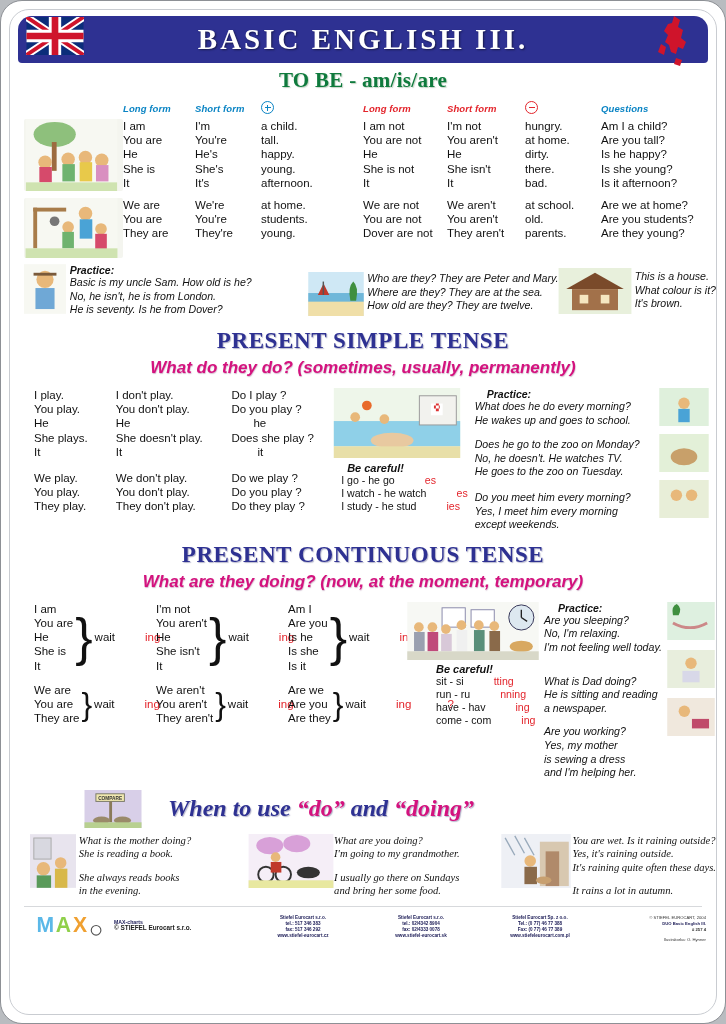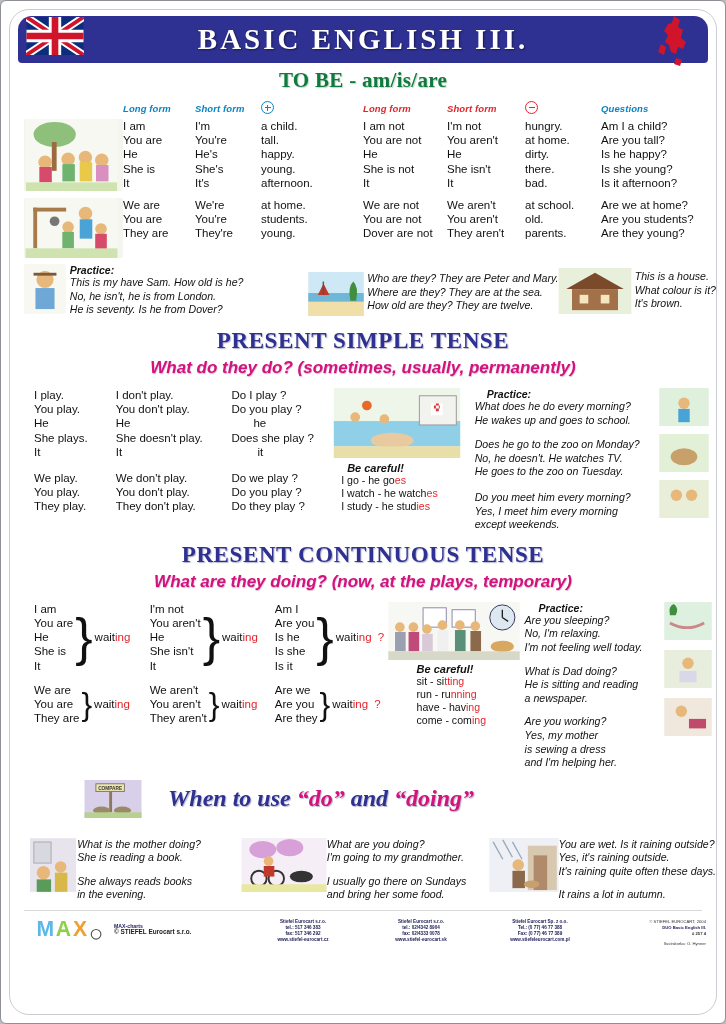--- a/index.html
+++ b/index.html
@@ -5,21 +5,21 @@
   * { box-sizing: border-box; margin: 0; padding: 0; }
   html, body {
     width: 726px; height: 1024px;
     background: #b9bcc0;
     font-family: "Liberation Sans", sans-serif;
   }
   .poster {
     position: relative;
     width: 726px; height: 1024px;
     background: #ffffff;
-    border-radius: 6px;
+    border-radius: 22px;
     overflow: hidden;
     border: 1px solid #8d9095;
   }
   .inner {
     position: absolute;
     left: 8px; top: 8px; right: 8px; bottom: 8px;
     background: #fff;
     border: 1px solid #c9ccd1;
     border-radius: 20px;
     overflow: hidden;
@@ -79,21 +79,21 @@
   }
   .ch-blue { color: #0a84c4; }
   .ch-red  { color: #e3242b; }
   .cell { font-size: 11.5px; color: #111; line-height: 14.2px; white-space: nowrap; }
   .practice-lbl {
     font-size: 10.5px; font-weight: bold; font-style: italic; color: #111;
   }
   .practice { font-size: 10.6px; font-style: italic; color: #111; line-height: 13.6px; white-space: nowrap; }
   .careful-lbl { font-size: 11px; font-weight: bold; font-style: italic; color: #111; }
   .careful { font-size: 10.6px; color: #111; line-height: 13px; white-space: nowrap; }
-  .red { color: #e3242b; }
+  .red { color: #e3242b; padding-left: 30px; }
 
   .badge {
     display: inline-block; width: 13px; height: 13px;
     border-radius: 50%; position: relative; vertical-align: -2px;
   }
   .badge.plus { border: 1.3px solid #0a84c4; }
   .badge.minus { border: 1.3px solid #e3242b; }
   .badge::before, .badge::after {
     content: ""; position: absolute; background: currentColor;
   }
@@ -276,21 +276,21 @@
       <svg viewBox="0 0 44 52" style="width:42px;height:50px">
         <rect width="44" height="52" fill="#f7f8f2"></rect>
         <circle cx="22" cy="16" r="9" fill="#e8b87a"></circle>
         <path d="M10,12 h24 v-3 h-24 z" fill="#7a5a3a"></path>
         <rect x="12" y="25" width="20" height="22" fill="#6fa8d6"></rect>
       </svg>
     </div>
     <div style="width:250px">
       <div class="practice-lbl">Practice:</div>
       <div class="practice">
-        <div>This is my have Sam. How old is he?</div>
+        <div>Basic is my uncle Sam. How old is he?</div>
             <div>No, he isn't, he is from London.</div>
             <div>He is seventy. Is he from Dover?</div>
       </div>
     </div>
     <div style="width:62px;padding-top:8px;">
       <svg viewBox="0 0 58 46" style="width:56px;height:44px">
         <rect width="58" height="46" fill="#cfe8f5"></rect>
         <rect y="30" width="58" height="16" fill="#f0dfa8"></rect>
         <rect y="22" width="58" height="9" fill="#6fb7d9"></rect>
         <path d="M10,24 l6,-12 l6,12 z" fill="#c0392b"></path>
@@ -424,21 +424,21 @@
       </svg>
       <svg viewBox="0 0 52 40" style="width:52px;height:38px;display:block;margin-top:8px">
         <rect width="52" height="40" fill="#e8eed8"></rect>
             <circle cx="18" cy="16" r="6" fill="#e8b87a"></circle>
             <circle cx="34" cy="16" r="6" fill="#e8b87a"></circle>
       </svg>
     </div>
   </div>
 
   <div class="sec-title ps-title" style="margin-top:10px;">PRESENT CONTINUOUS TENSE</div>
-  <div class="sub-title" style="margin-top:4px;">What are they doing? (now, at the plays, temporary)</div>
+  <div class="sub-title" style="margin-top:4px;">What are they doing? (now, at the moment, temporary)</div>
 
   <div class="row" style="margin-top:10px;padding-left:24px;">
 
     <div style="width:122px">
       <div class="row">
         <div class="cell">
           <div>I am</div>
               <div>You are</div>
           <div>He</div>
               <div>She is</div>
@@ -553,21 +553,21 @@
       </div>
     </div>
 
     <div style="width:150px;padding-left:4px;">
       <div class="practice-lbl" style="padding-left:14px;">Practice:</div>
       <div class="practice">
         <div>Are you sleeping?</div>
             <div>No, I'm relaxing.</div>
         <div>I'm not feeling well today.</div>
       </div>
-      <div class="practice" style="margin-top:10px">
+      <div class="practice" style="margin-top:20px">
         <div>What is Dad doing?</div>
             <div>He is sitting and reading</div>
         <div>a newspaper.</div>
       </div>
       <div class="practice" style="margin-top:10px">
         <div>Are you working?</div>
             <div>Yes, my mother</div>
         <div>is sewing a dress</div>
             <div>and I'm helping her.</div>
       </div>
@@ -599,21 +599,21 @@
       <rect x="26" y="12" width="3" height="22" fill="#8a7a5a"></rect>
       <ellipse cx="18" cy="32" rx="9" ry="4" fill="#9a8a6a"></ellipse>
       <ellipse cx="40" cy="32" rx="9" ry="4" fill="#9a8a6a"></ellipse>
       <rect x="0" y="34" width="60" height="6" fill="#b8d090"></rect>
     </svg>
     <div class="sec-title" style="font-size:24px;font-style:italic;margin-left:26px;">
       <span>When to use </span><span style="color:#d4127e">“do”</span><span> and </span><span style="color:#d4127e">“doing”</span>
     </div>
   </div>
 
-  <div class="row" style="margin-top:20px;padding-left:20px;align-items:flex-start;">
+  <div class="row" style="margin-top:6px;padding-left:20px;align-items:flex-start;font-family:Liberation Serif, serif;">
 
     <div style="width:52px">
       <svg viewBox="0 0 48 56" style="width:46px;height:54px">
         <rect width="48" height="56" fill="#e8e4ee"></rect>
         <rect x="4" y="4" width="18" height="22" fill="#d8d8e0" stroke="#aaa"></rect>
         <circle cx="14" cy="36" r="7" fill="#e8b87a"></circle>
             <rect x="7" y="43" width="15" height="13" fill="#5a9a5a"></rect>
         <circle cx="32" cy="30" r="6" fill="#e8b87a"></circle>
             <rect x="26" y="36" width="13" height="20" fill="#d8b84a"></rect>
       </svg>

